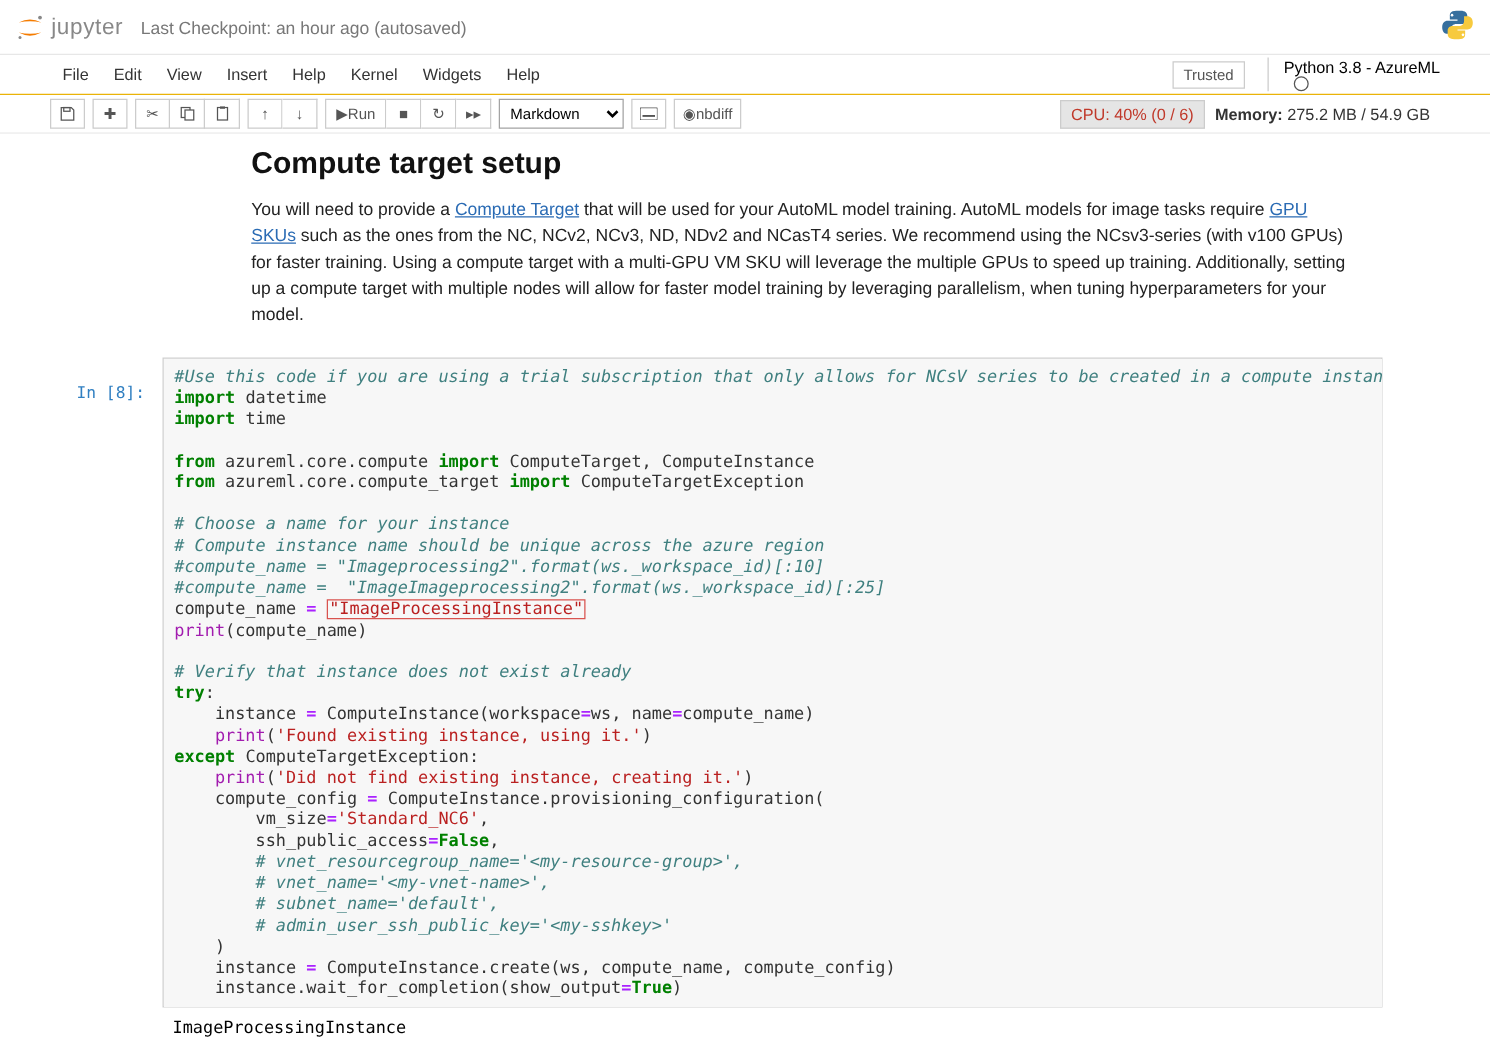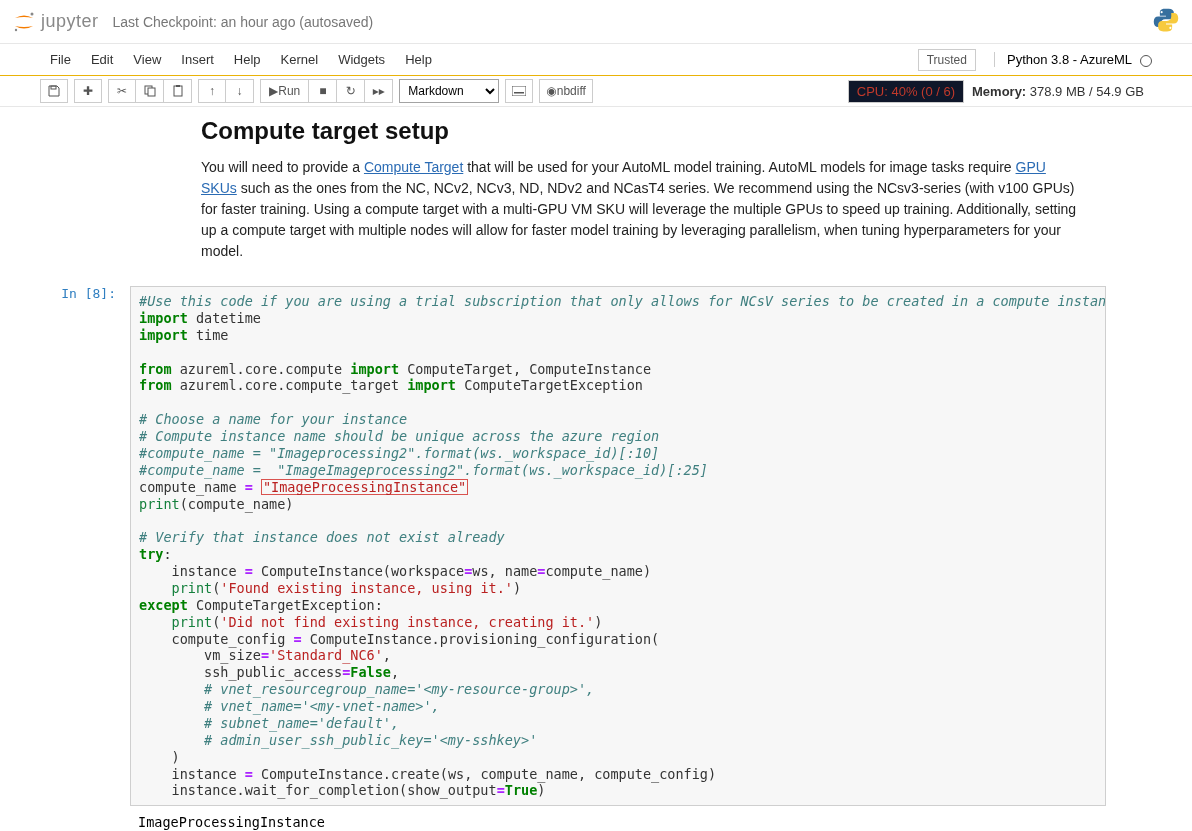--- a/index.html
+++ b/index.html
@@ -7,42 +7,42 @@
 .header { display: flex; align-items: center; padding: 6px 12px; border-bottom: 1px solid #e7e7e7; }
 .jupyter-logo { display: flex; align-items: center; font-size: 18px; color: #888; margin-right: 14px; }
 .jupyter-logo svg { margin-right: 5px; }
 .jupyter-logo .jup { font-weight: 400; letter-spacing: 0.5px; }
 .nb-title { font-size: 18px; color: #000; margin-right: 6px; }
 .checkpoint { font-size: 14px; color: #777; }
 .py-logo { margin-left: auto; }
 .menubar { display: flex; align-items: center; padding: 2px 40px 2px 40px; border-bottom: 1px solid #eab308; position: relative; }
 .menu-item { padding: 6px 10px; color: #333; font-size: 13px; cursor: pointer; }
 .trusted { margin-left: auto; font-size: 12px; color: #555; border: 1px solid #ccc; padding: 3px 8px; margin-right: 18px; }
-.kernel-name { font-size: 13px; color: #000; padding-left: 12px; border-left: 1px solid #ccc; display: flex; align-items: flex-end; }
+.kernel-name { font-size: 13px; color: #000; padding-left: 12px; border-left: 1px solid #ccc; display: flex; align-items: flex-start; flex-direction: column; }
 .kernel-status { margin-left: 8px; width: 12px; height: 12px; border: 1.5px solid #555; border-radius: 50%; display: inline-block; }
 .toolbar { display: flex; align-items: center; padding: 3px 40px; border-bottom: 1px solid #e7e7e7; }
 .btn { border: 1px solid #ccc; background: #fff; height: 24px; min-width: 28px; display: inline-flex; align-items: center; justify-content: center; cursor: pointer; padding: 0 6px; font-size: 12px; color: #555; }
 .btn-group { display: flex; margin-right: 6px; }
 .btn-group .btn + .btn { border-left: none; }
 .run-btn { padding: 0 8px; }
 .select-cell { border: 1px solid #a3a3a3; height: 24px; font-size: 12px; padding: 0 4px; min-width: 100px; margin-right: 6px; background: #fff; }
-.cpu-indicator { margin-left: auto; background: #0f172a; color: #c0392b; padding: 3px 8px; font-size: 13px; border: 1px solid #ccc; }
+.cpu-indicator { margin-left: auto; background: #e5e5e5; color: #c0392b; padding: 3px 8px; font-size: 13px; border: 1px solid #ccc; }
 .mem-indicator { font-size: 13px; color: #333; padding: 3px 8px; }
 .mem-indicator b { font-weight: 600; }
 .notebook { padding: 10px 0 40px; background: #fff; }
 .text-cell { max-width: 990px; margin: 0 auto; padding: 0 10px 10px 100px; }
 .text-cell h2 { font-size: 24px; font-weight: 700; margin-bottom: 12px; color: #111; }
 .text-cell p { font-size: 14px; line-height: 1.5; color: #222; }
 .text-cell a { color: #2a6bb4; text-decoration: underline; }
 .code-cell { max-width: 1040px; margin: 14px auto 0; padding: 0 10px; position: relative; }
-.prompt { position: absolute; left: -50px; top: 0; color: #307fc1; font-family: monospace; font-size: 13px; text-align: right; width: 90px; }
+.prompt { position: absolute; left: -50px; top: 21px; color: #307fc1; font-family: monospace; font-size: 13px; text-align: right; width: 90px; }
 .input-area { border: 1px solid #cfcfcf; background: #f7f7f7; padding: 6px 8px; font-family: "DejaVu Sans Mono", Consolas, monospace; font-size: 13.5px; line-height: 1.25; white-space: pre; overflow-x: auto; margin-left: 44px; }
 .cm-comment { color: #408080; font-style: italic; }
 .cm-keyword { color: #008000; font-weight: 700; }
-.cm-builtin { color: #15803d; }
+.cm-builtin { color: #a21caf; }
 .cm-string { color: #ba2121; }
 .cm-op { color: #aa22ff; font-weight: 700; }
 .highlight-box { border: 1px solid #d9534f; padding: 0 1px; display: inline-block; line-height: 1.1; }
 .output-area { font-family: "DejaVu Sans Mono", Consolas, monospace; font-size: 13.5px; line-height: 1.25; white-space: pre; padding: 8px 8px 0 8px; margin-left: 44px; color: #000; }
 </style>
 </head>
 <body>
 
 <div class="header">
   <div class="jupyter-logo">
@@ -126,21 +126,21 @@
         <svg width="14" height="10" viewBox="0 0 14 10">
           <rect x="0" y="0" width="14" height="10" rx="1" fill="none" stroke="#555"></rect>
           <rect x="2" y="6" width="10" height="1.5" fill="#555"></rect>
         </svg>
       </button>
     </div>
   <div class="btn-group">
       <button class="btn">◉ <span>nbdiff</span></button>
     </div>
   <span class="cpu-indicator"><span>CPU:</span><span> 40% (0 / 6)</span></span>
-  <span class="mem-indicator"><b>Memory:</b><span> 378.9 MB / 54.9 GB</span></span>
+  <span class="mem-indicator"><b>Memory:</b><span> 275.2 MB / 54.9 GB</span></span>
 </div>
 
 <div class="notebook">
   <div class="text-cell">
     <h2>Compute target setup</h2>
     <p>
       <span>You will need to provide a </span><a href="#">Compute Target</a><span> that will be used for your AutoML model training. AutoML models for image tasks require </span><a href="#">GPU SKUs</a><span> such as the ones from the NC, NCv2, NCv3, ND, NDv2 and NCasT4 series. We recommend using the NCsv3-series (with v100 GPUs) for faster training. Using a compute target with a multi-GPU VM SKU will leverage the multiple GPUs to speed up training. Additionally, setting up a compute target with multiple nodes will allow for faster model training by leveraging parallelism, when tuning hyperparameters for your model.</span>
     </p>
   </div>
 

